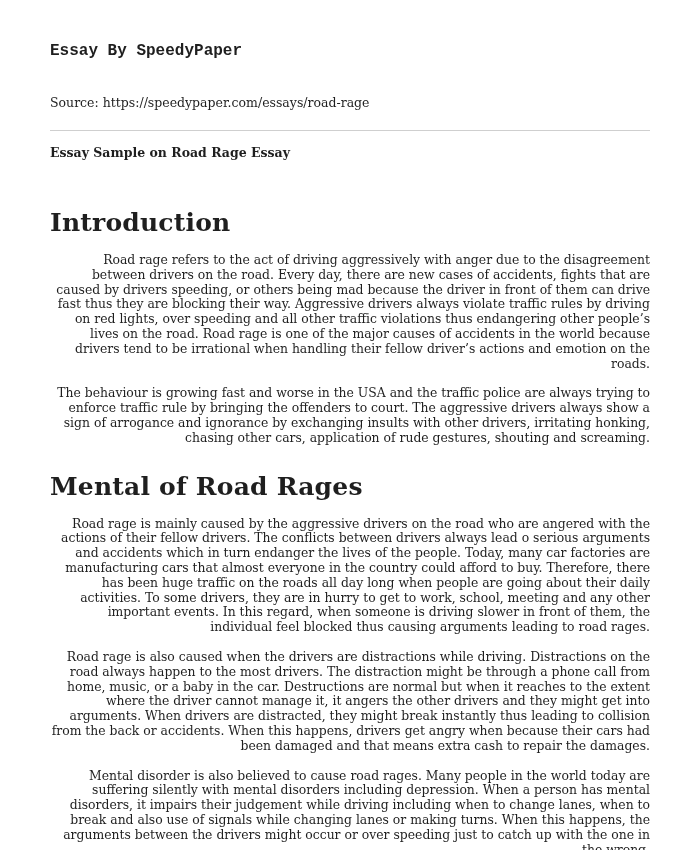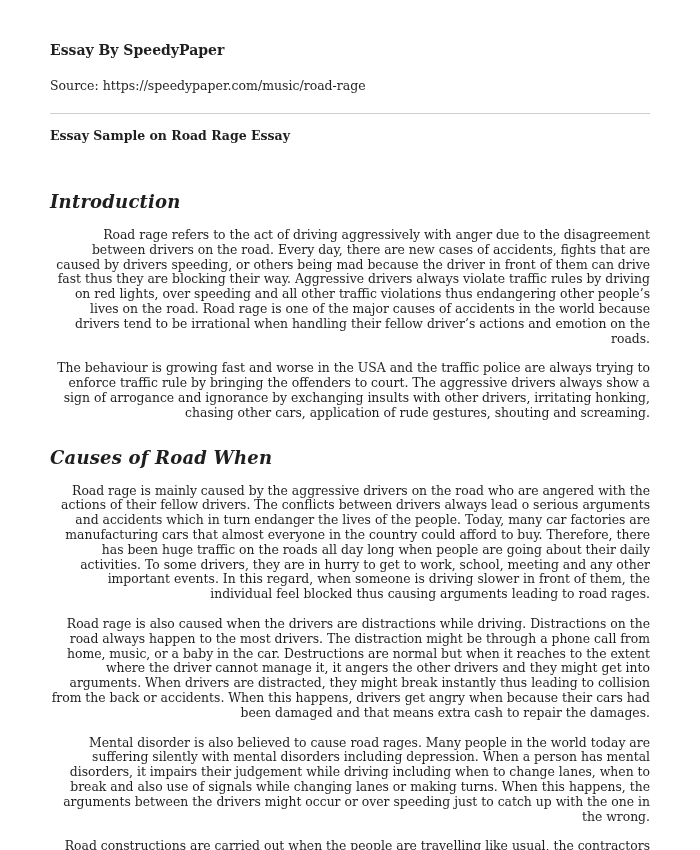--- a/index.html
+++ b/index.html
@@ -14,72 +14,72 @@
     font-family: "DejaVu Serif", serif;
     color: #1f1f1f;
   }
   .page {
     box-sizing: border-box;
     width: 700px;
     height: 850px;
     padding: 42px 50px 0 50px;
   }
   .byline {
-    font-size: 14px;
+    font-size: 16px;
     font-weight: bold;
-    margin-bottom: 20px;
+    margin-bottom: 35px;
+    font-family: Liberation Mono, monospace;
   }
   .source {
     font-size: 12.5px;
     margin-bottom: 20px;
   }
   .divider {
     border: none;
     border-top: 1px solid #cfcfcf;
     margin: 0 0 14px 0;
   }
   .subtitle {
     font-size: 12.5px;
     font-weight: bold;
     margin-bottom: 48px;
   }
   .section-heading {
-    font-size: 18px;
+    font-size: 25px;
     font-weight: bold;
     margin: 26px 0 16px 0;
     letter-spacing: 0.2px;
-    font-style: italic;
   }
   .body-text {
     font-size: 12.4px;
     line-height: 14.8px;
     margin: 0 0 15px 0;
     text-align: right;
   }
 </style>
 </head>
 <body>
 
 <div class="page">
 
   <div class="byline">Essay By SpeedyPaper</div>
 
-  <div class="source">Source: https://speedypaper.com/music/road-rage</div>
+  <div class="source">Source: https://speedypaper.com/essays/road-rage</div>
 
   <hr class="divider">
 
   <div class="subtitle">Essay Sample on Road Rage Essay</div>
 
   <h1 class="section-heading">Introduction</h1>
 
   <p class="body-text">Road rage refers to the act of driving aggressively with anger due to the disagreement between drivers on the road. Every day, there are new cases of accidents, fights that are caused by drivers speeding, or others being mad because the driver in front of them can drive fast thus they are blocking their way. Aggressive drivers always violate traffic rules by driving on red lights, over speeding and all other traffic violations thus endangering other people’s lives on the road. Road rage is one of the major causes of accidents in the world because drivers tend to be irrational when handling their fellow driver’s actions and emotion on the roads.</p>
 
   <p class="body-text">The behaviour is growing fast and worse in the USA and the traffic police are always trying to enforce traffic rule by bringing the offenders to court. The aggressive drivers always show a sign of arrogance and ignorance by exchanging insults with other drivers, irritating honking, chasing other cars, application of rude gestures, shouting and screaming.</p>
 
-  <h1 class="section-heading">Causes of Road When</h1>
+  <h1 class="section-heading">Mental of Road Rages</h1>
 
   <p class="body-text">Road rage is mainly caused by the aggressive drivers on the road who are angered with the actions of their fellow drivers. The conflicts between drivers always lead o serious arguments and accidents which in turn endanger the lives of the people. Today, many car factories are manufacturing cars that almost everyone in the country could afford to buy. Therefore, there has been huge traffic on the roads all day long when people are going about their daily activities. To some drivers, they are in hurry to get to work, school, meeting and any other important events. In this regard, when someone is driving slower in front of them, the individual feel blocked thus causing arguments leading to road rages.</p>
 
   <p class="body-text">Road rage is also caused when the drivers are distractions while driving. Distractions on the road always happen to the most drivers. The distraction might be through a phone call from home, music, or a baby in the car. Destructions are normal but when it reaches to the extent where the driver cannot manage it, it angers the other drivers and they might get into arguments. When drivers are distracted, they might break instantly thus leading to collision from the back or accidents. When this happens, drivers get angry when because their cars had been damaged and that means extra cash to repair the damages.</p>
 
   <p class="body-text">Mental disorder is also believed to cause road rages. Many people in the world today are suffering silently with mental disorders including depression. When a person has mental disorders, it impairs their judgement while driving including when to change lanes, when to break and also use of signals while changing lanes or making turns. When this happens, the arguments between the drivers might occur or over speeding just to catch up with the one in the wrong.</p>
 
   <p class="body-text">Road constructions are carried out when the people are travelling like usual, the contractors tend to create a diversion or block one side of the road to make room for construction. When this happens,</p>
 
 </div>

